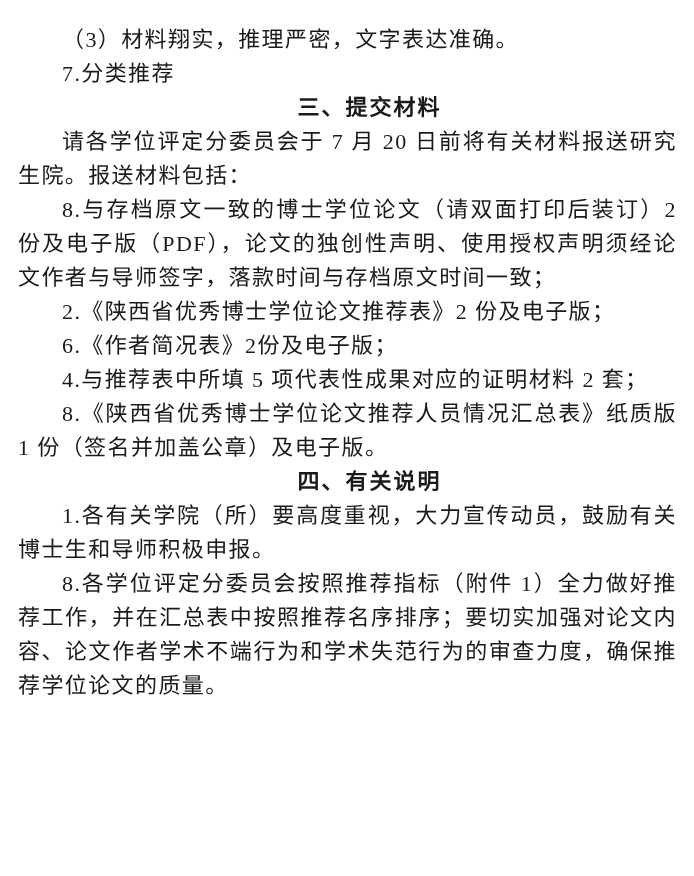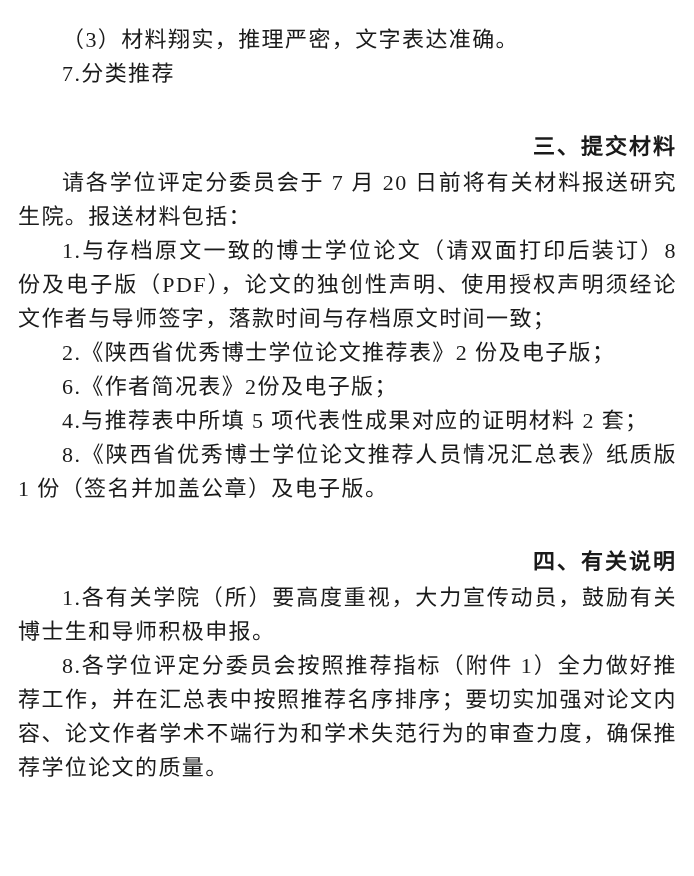--- a/index.html
+++ b/index.html
@@ -28,36 +28,35 @@
   .para{
     margin:0;
     font-size:22px;
     line-height:34px;
     letter-spacing:1.4px;
     text-align:justify;
     text-indent:2em;
     font-weight:400;
   }
   .heading{
-    font-family:Liberation Mono, monospace;
+    font-family:Liberation Sans, sans-serif;
     font-weight:700;
-    text-align:right;
+    text-align:center;
     letter-spacing:2px;
-    margin-top:41px;
   }
 </style>
 </head>
 <body>
 
 <div class="page">
   <p class="para">（3）材料翔实，推理严密，文字表达准确。</p>
   <p class="para">7.分类推荐</p>
   <p class="para heading">三、提交材料</p>
   <p class="para">请各学位评定分委员会于 7 月 20 日前将有关材料报送研究生院。报送材料包括：</p>
-  <p class="para">1.与存档原文一致的博士学位论文（请双面打印后装订）8 份及电子版（PDF），论文的独创性声明、使用授权声明须经论文作者与导师签字，落款时间与存档原文时间一致；</p>
+  <p class="para">8.与存档原文一致的博士学位论文（请双面打印后装订）2 份及电子版（PDF），论文的独创性声明、使用授权声明须经论文作者与导师签字，落款时间与存档原文时间一致；</p>
   <p class="para">2.《陕西省优秀博士学位论文推荐表》2 份及电子版；</p>
   <p class="para">6.《作者简况表》2份及电子版；</p>
   <p class="para">4.与推荐表中所填 5 项代表性成果对应的证明材料 2 套；</p>
   <p class="para">8.《陕西省优秀博士学位论文推荐人员情况汇总表》纸质版 1 份（签名并加盖公章）及电子版。</p>
   <p class="para heading">四、有关说明</p>
   <p class="para">1.各有关学院（所）要高度重视，大力宣传动员，鼓励有关博士生和导师积极申报。</p>
   <p class="para">8.各学位评定分委员会按照推荐指标（附件 1）全力做好推荐工作，并在汇总表中按照推荐名序排序；要切实加强对论文内容、论文作者学术不端行为和学术失范行为的审查力度，确保推荐学位论文的质量。</p>
 </div>
 
 </body></html>

